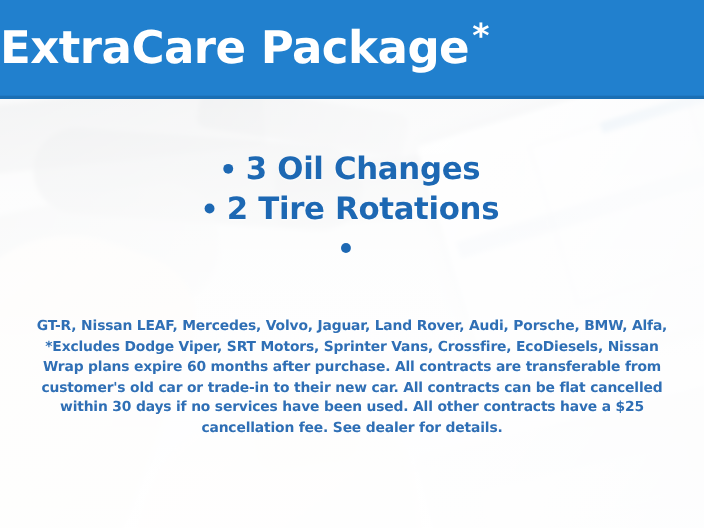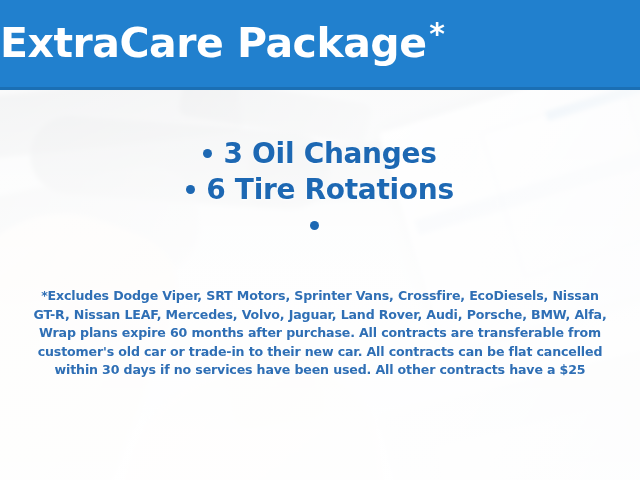--- a/index.html
+++ b/index.html
@@ -222,28 +222,29 @@
     <div class="banner-title">
       <span>ExtraCare Package</span><span class="star">*</span>
     </div>
   </div>
 
   <div class="bullets">
     <div class="bullet-line">
       <span class="dot"></span><span>3 Oil Changes</span>
     </div>
     <div class="bullet-line">
-      <span class="dot"></span><span>6 Tire Rotations</span>
+      <span class="dot"></span><span>2 Tire Rotations</span>
     </div>
     <div class="bullet-line">
       <span class="dot"></span>
     </div>
   </div>
 
   <div class="fineprint">
+    <div class="fp-line">GT-R, Nissan LEAF, Mercedes, Volvo, Jaguar, Land Rover, Audi, Porsche, BMW, Alfa,</div>
     <div class="fp-line">*Excludes Dodge Viper, SRT Motors, Sprinter Vans, Crossfire, EcoDiesels, Nissan</div>
-    <div class="fp-line">GT-R, Nissan LEAF, Mercedes, Volvo, Jaguar, Land Rover, Audi, Porsche, BMW, Alfa,</div>
     <div class="fp-line">Wrap plans expire 60 months after purchase. All contracts are transferable from</div>
     <div class="fp-line">customer's old car or trade-in to their new car. All contracts can be flat cancelled</div>
     <div class="fp-line">within 30 days if no services have been used. All other contracts have a $25</div>
+    <div class="fp-line">cancellation fee. See dealer for details.</div>
   </div>
 
 </div>
 
 </body></html>

